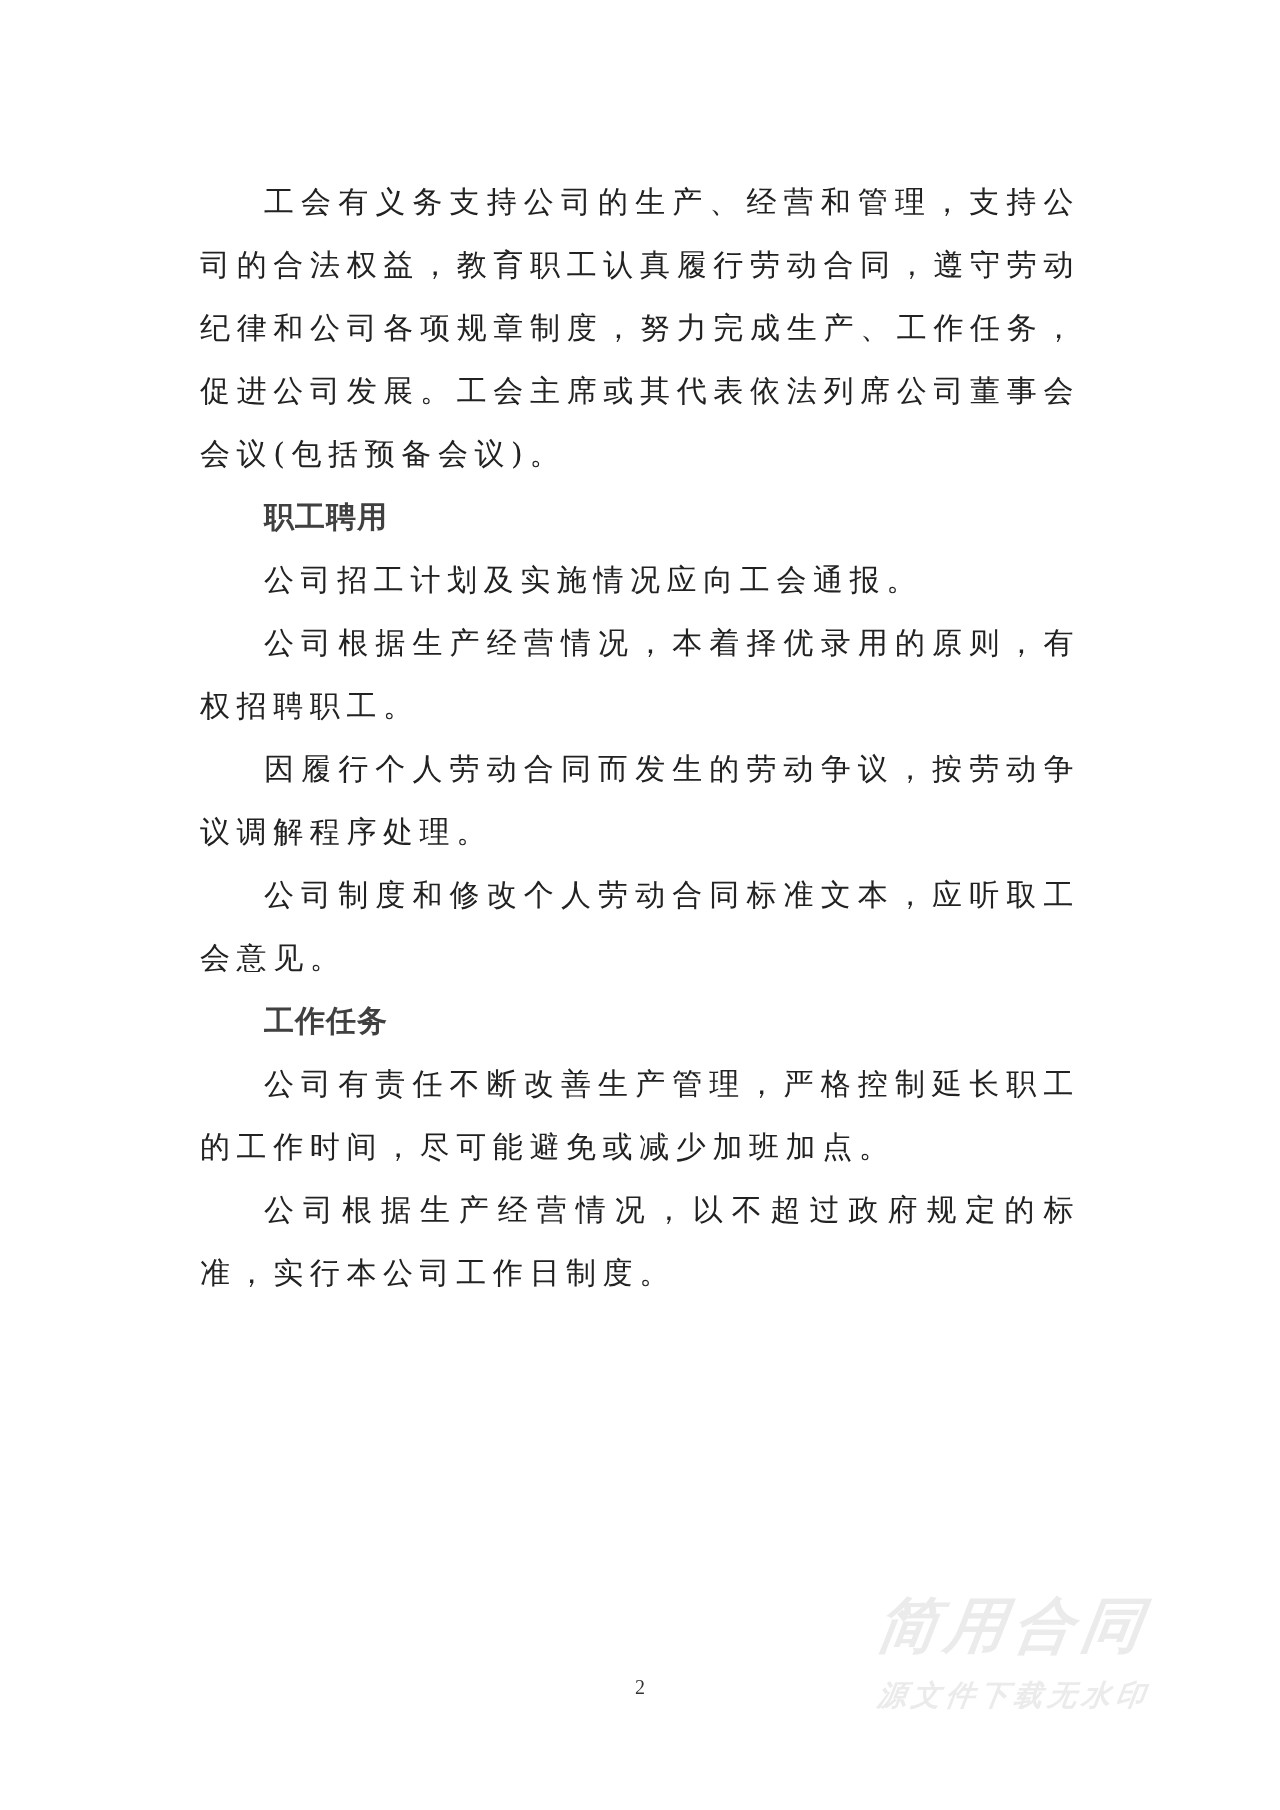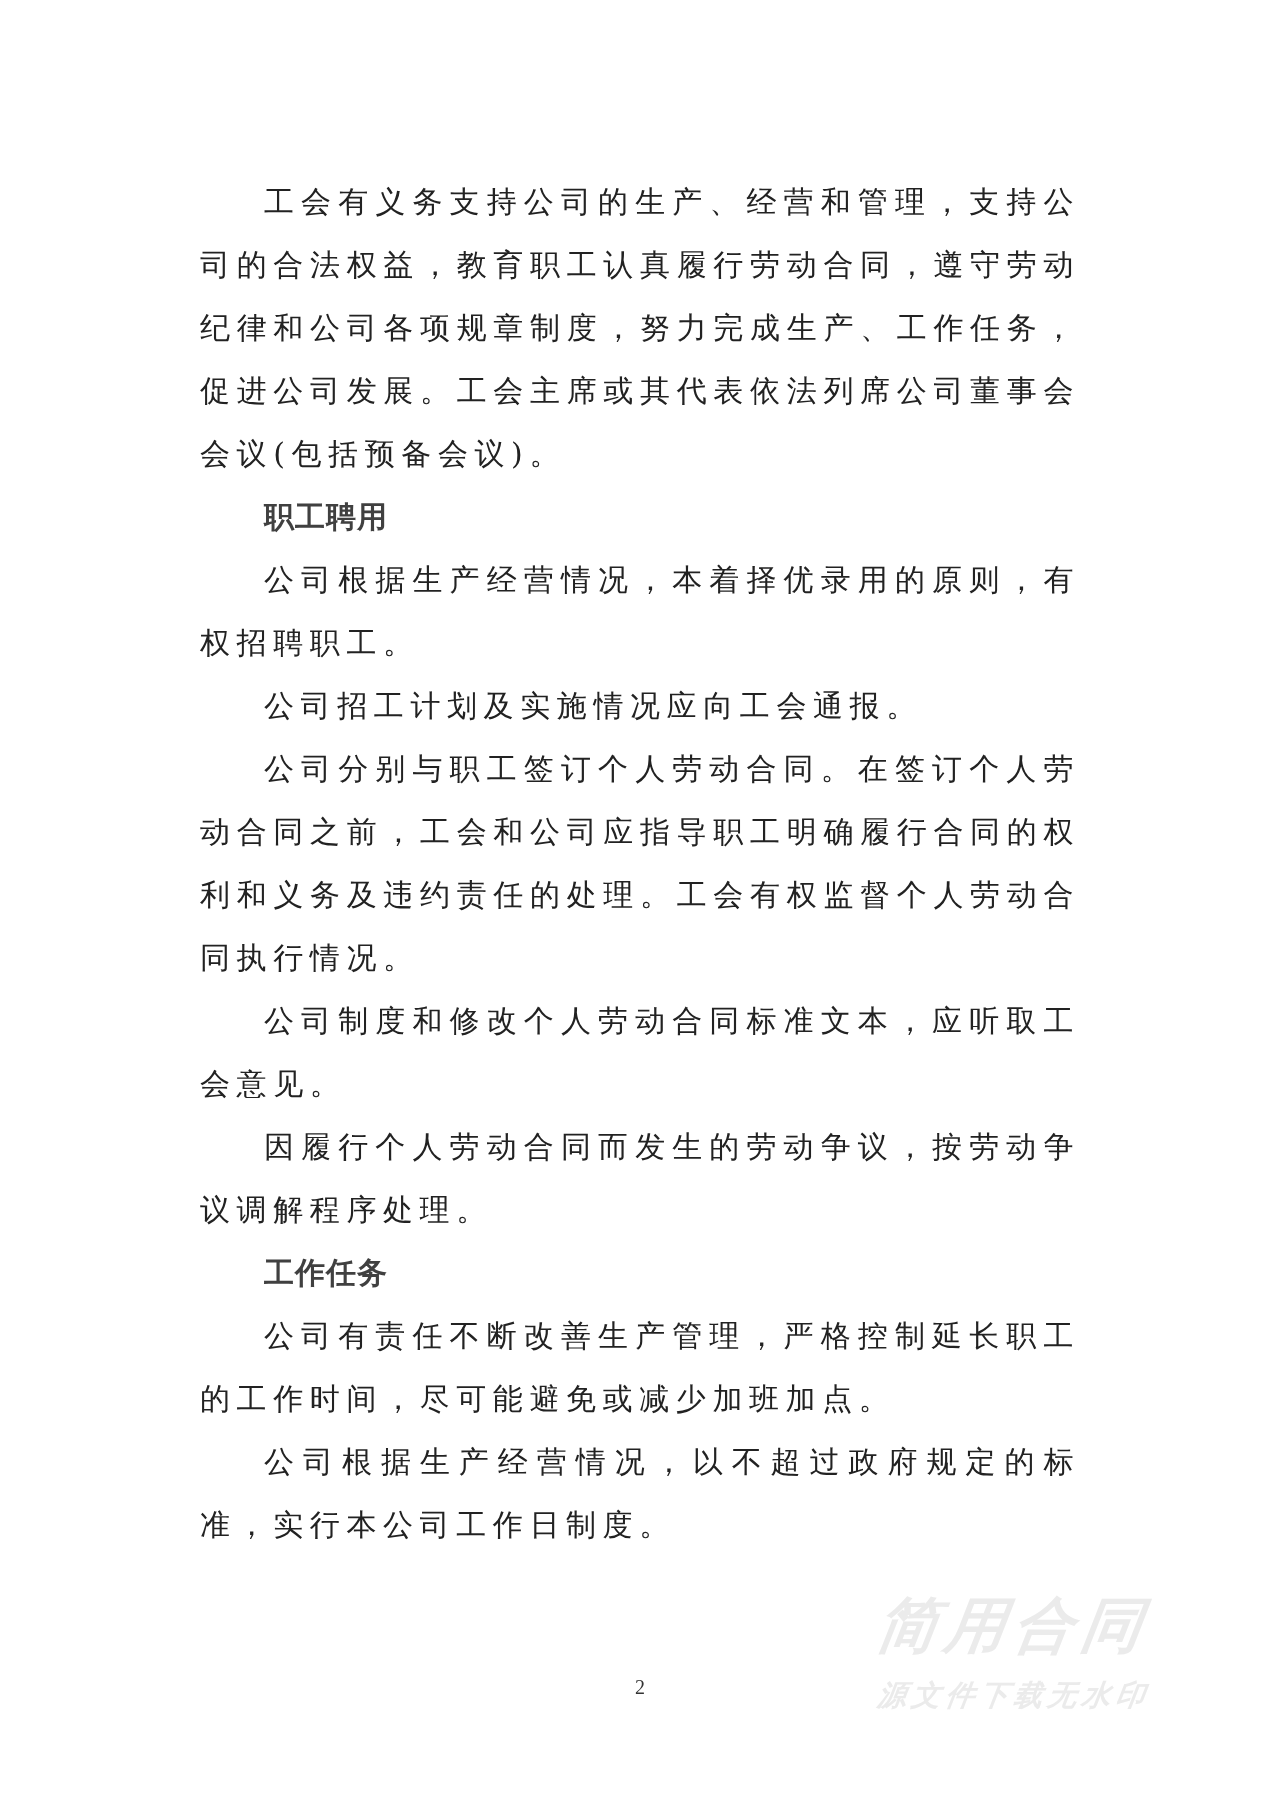--- a/index.html
+++ b/index.html
@@ -90,25 +90,24 @@
       white-space: nowrap;
     }
   </style>
 </head>
 <body>
 
 <div class="page">
   <div class="content">
     <p class="para">工会有义务支持公司的生产、经营和管理，支持公司的合法权益，教育职工认真履行劳动合同，遵守劳动纪律和公司各项规章制度，努力完成生产、工作任务，促进公司发展。工会主席或其代表依法列席公司董事会会议(包括预备会议)。</p>
     <p class="heading">职工聘用</p>
+    <p class="para">公司招工计划及实施情况应向工会通报。</p>
     <p class="para">公司根据生产经营情况，本着择优录用的原则，有权招聘职工。</p>
-    <p class="para">公司招工计划及实施情况应向工会通报。</p>
-    <p class="para">公司分别与职工签订个人劳动合同。在签订个人劳动合同之前，工会和公司应指导职工明确履行合同的权利和义务及违约责任的处理。工会有权监督个人劳动合同执行情况。</p>
+    <p class="para">因履行个人劳动合同而发生的劳动争议，按劳动争议调解程序处理。</p>
     <p class="para">公司制度和修改个人劳动合同标准文本，应听取工会意见。</p>
-    <p class="para">因履行个人劳动合同而发生的劳动争议，按劳动争议调解程序处理。</p>
     <p class="heading">工作任务</p>
     <p class="para">公司有责任不断改善生产管理，严格控制延长职工的工作时间，尽可能避免或减少加班加点。</p>
     <p class="para">公司根据生产经营情况，以不超过政府规定的标准，实行本公司工作日制度。</p>
   </div>
 
   <div class="page-number">2</div>
 
   <div class="watermark">
     <div class="wm-main">简用合同</div>
     <div class="wm-sub">源文件下载无水印</div>

